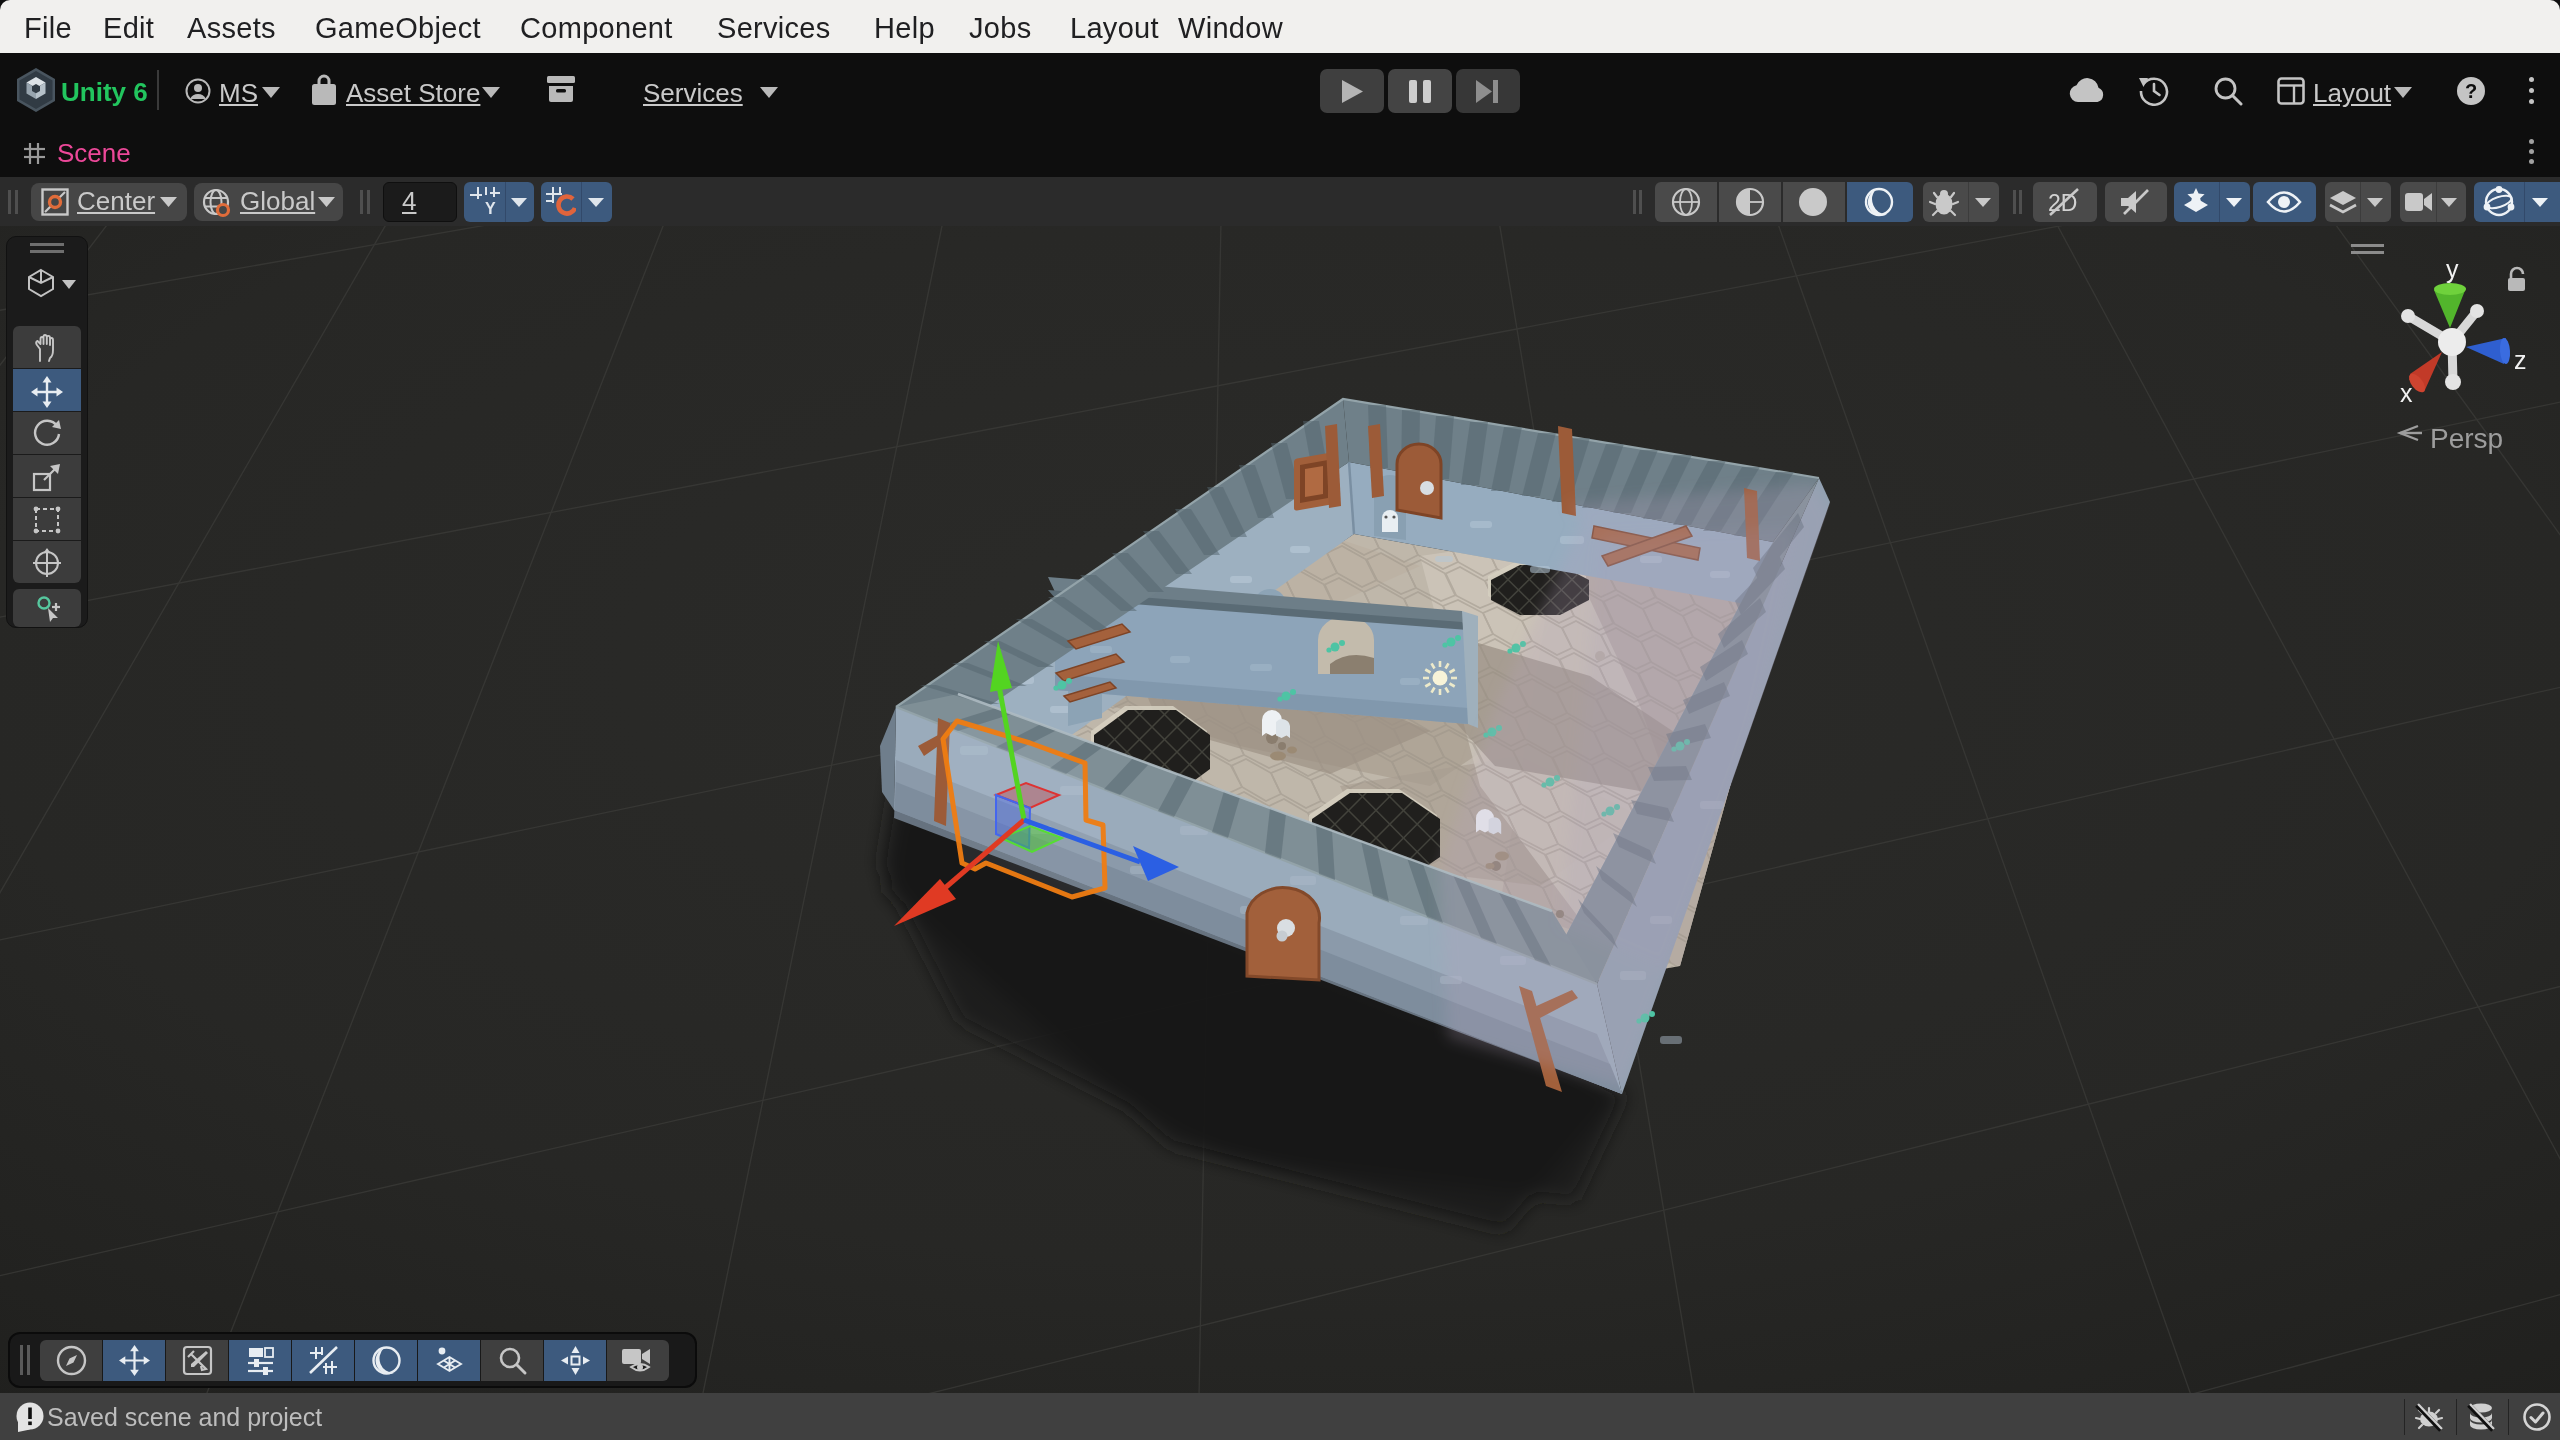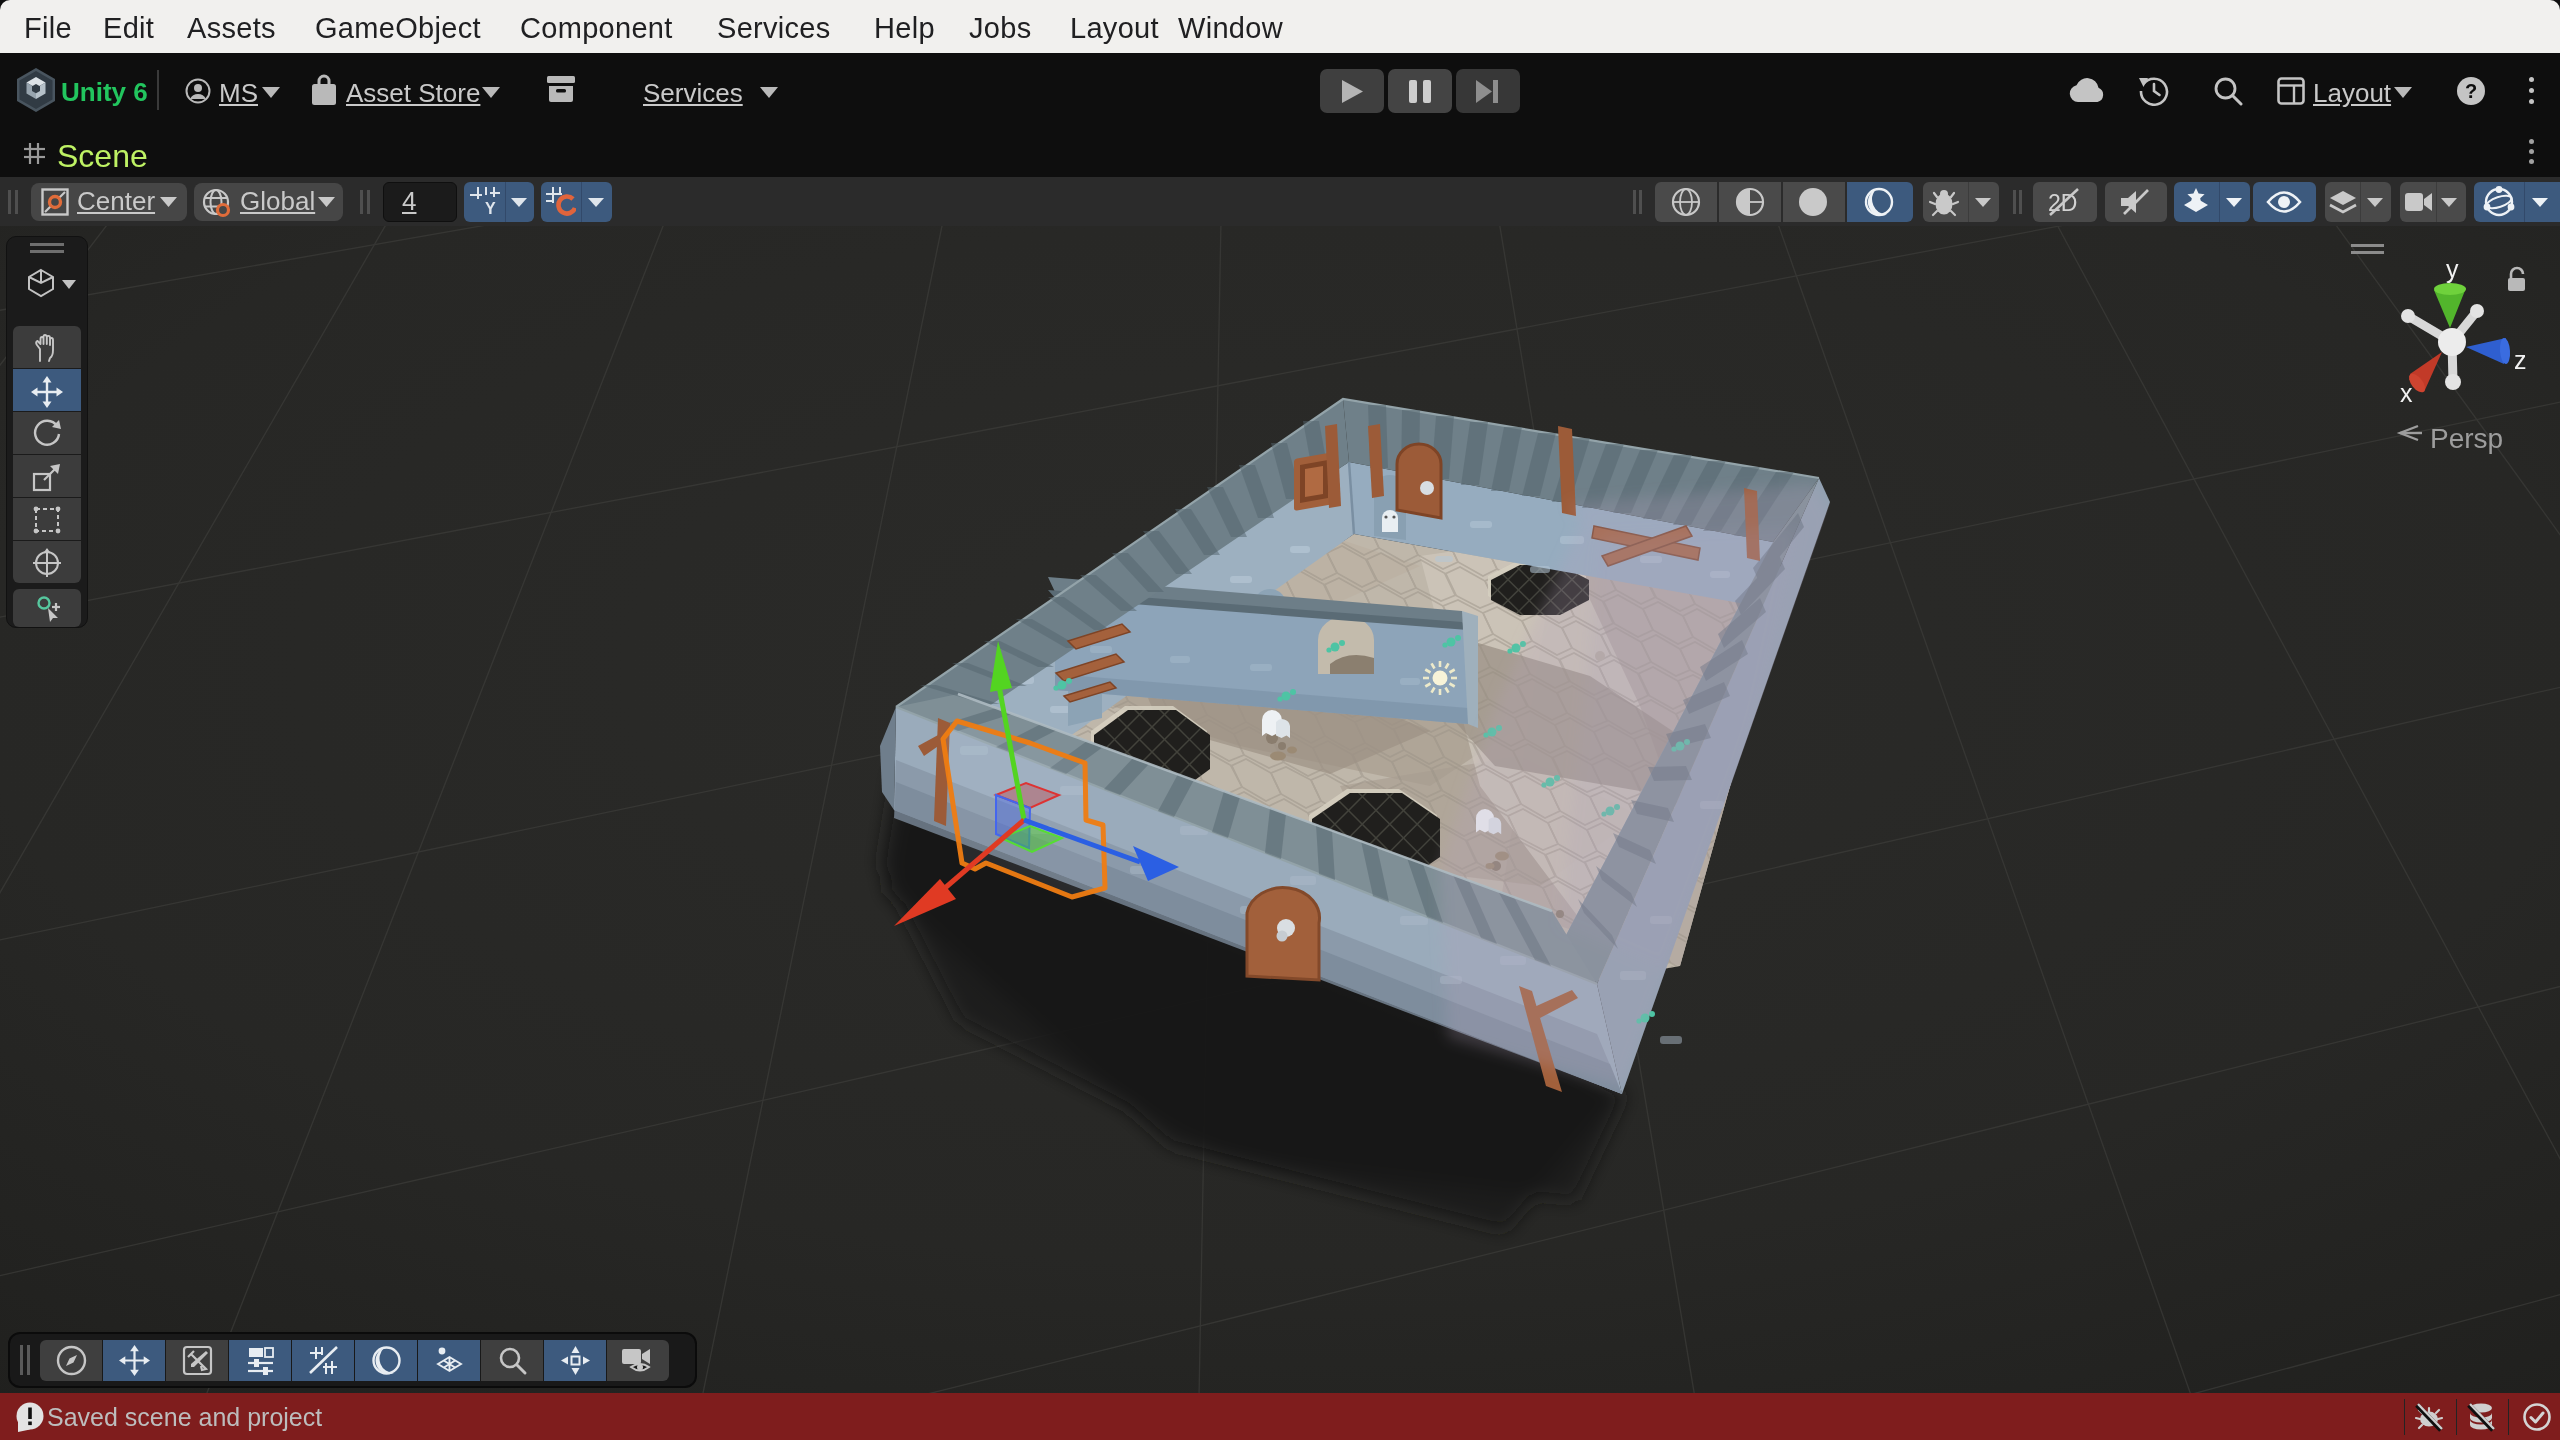--- a/index.html
+++ b/index.html
@@ -3,21 +3,21 @@
 <style>
 * { margin:0; padding:0; box-sizing:border-box; }
 html,body { width:2560px; height:1440px; overflow:hidden; background:#0f0f0f; font-family:"Liberation Sans", sans-serif; }
 .abs { position:absolute; }
 #menubar { position:absolute; left:0; top:0; width:2560px; height:53px; background:#f1f0ee; color:#202022; font-size:29px; letter-spacing:0.3px; border-radius:10px 10px 0 0; }
 #menubar span { position:absolute; top:12px;text-align:center; }
 #toolbar { position:absolute; left:0; top:53px; width:2560px; height:72px; background:#0e0e0e; }
 #tabrow { position:absolute; left:0; top:125px; width:2560px; height:52px; background:#0e0e0e; }
 #scenebar { position:absolute; left:0; top:177px; width:2560px; height:49px; background:#2b2b2b; }
 #viewport { position:absolute; left:0; top:226px; width:2560px; height:1167px; background:#262624; }
-#statusbar { position:absolute; left:0; top:1393px; width:2560px; height:47px; background:#7f1d1d; }
+#statusbar { position:absolute; left:0; top:1393px; width:2560px; height:47px; background:#404040; }
 .txt { color:#c9c9c9;text-decoration:underline; }
 </style></head>
 <body>
 <div id="menubar">
   <span style="left:24px">File</span>
     <span style="left:103px">Edit</span>
     <span style="left:187px">Assets</span>
     <span style="left:315px">GameObject</span>
     <span style="left:520px">Component</span>
     <span style="left:717px">Services</span>
@@ -110,21 +110,21 @@
 </div>
 <div id="tabrow">
   <svg class="abs" style="left:24px;top:18px" width="21" height="21" viewBox="0 0 21 21">
     <g stroke="#9a9a9a" stroke-width="2.2">
       <line x1="6" y1="0" x2="6" y2="21"></line>
         <line x1="14" y1="0" x2="14" y2="21"></line>
       <line x1="0" y1="6" x2="21" y2="6"></line>
         <line x1="0" y1="14" x2="21" y2="14"></line>
     </g>
   </svg>
-  <span class="abs" style="left:57px;top:13px;font-size:32px;color:#bef264">Scene</span>
+  <span class="abs" style="left:57px;top:13px;font-size:26px;color:#ec4899">Scene</span>
   <div class="abs" style="left:2529px;top:14px;width:5px;height:5px;border-radius:3px;background:#a0a0a0;box-shadow:0 10px 0 #a0a0a0, 0 20px 0 #a0a0a0"></div>
 </div>
 <div id="scenebar">
   <div class="abs" style="left:8px;top:13px;width:3px;height:24px;background:#4f4f4f;box-shadow:7px 0 0 #4f4f4f"></div>
 
   <div class="abs" style="left:31px;top:6px;width:156px;height:38px;background:#464646;border-radius:8px"></div>
   <svg class="abs" style="left:41px;top:11px" width="28" height="28" viewBox="0 0 28 28">
     <rect x="1.5" y="1.5" width="25" height="25" fill="none" stroke="#c9c9c9" stroke-width="2.4"></rect>
     <line x1="4" y1="24" x2="11" y2="17" stroke="#c9c9c9" stroke-width="2.2"></line>
     <line x1="17" y1="11" x2="24" y2="4" stroke="#c9c9c9" stroke-width="2.2"></line>

